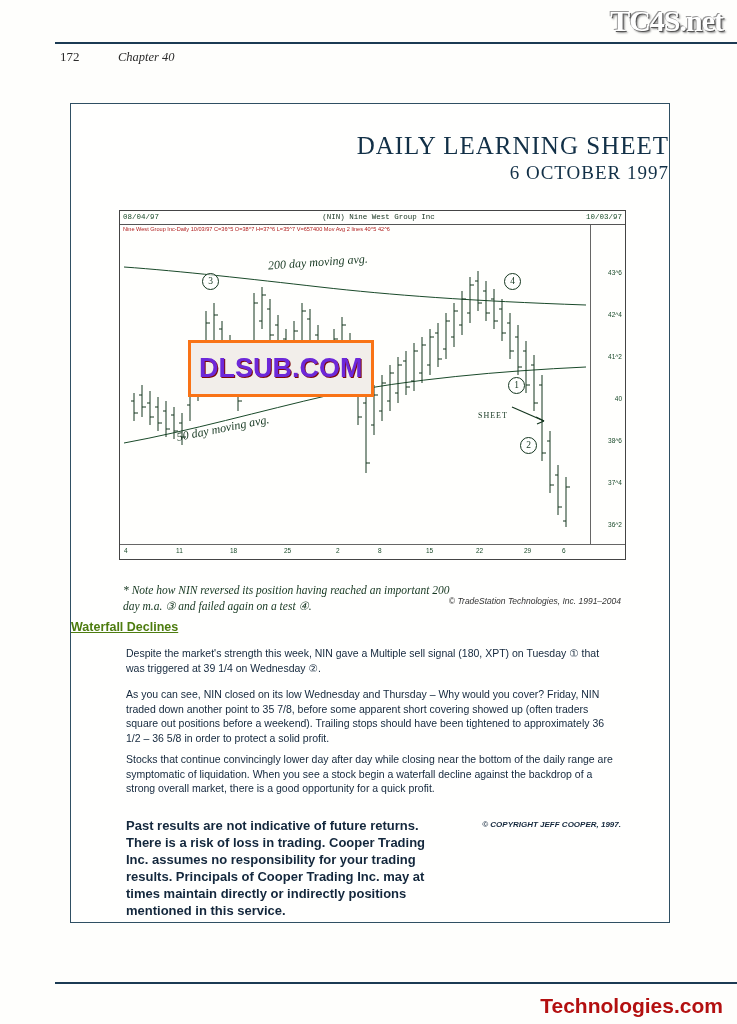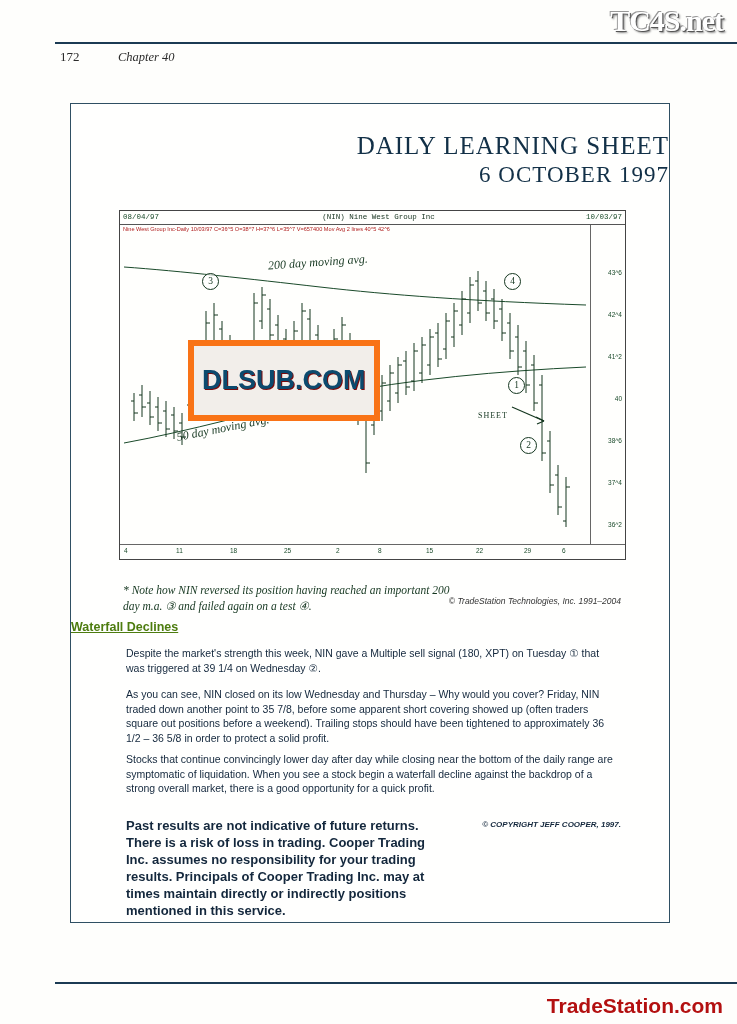--- a/index.html
+++ b/index.html
@@ -17,21 +17,21 @@
   .rule-bottom{position:absolute;left:55px;right:0;bottom:40px;height:2px;background:#1b3a53;}
 
   .folio{position:absolute;left:60px;top:49px;font-size:13px;color:#2b2b2b;}
   .chaptitle{position:absolute;left:118px;top:50px;font-size:12.5px;font-style:italic;color:#2b2b2b;}
 
   
   .sheet{position:absolute;left:70px;top:103px;width:598px;height:818px;border:1.2px solid #2f4f63;background:#fffffe;}
 
   .dls-title{position:absolute;left:0;right:0;top:28px;text-align:right;
     font-family:"Liberation Serif",serif;font-size:25px;letter-spacing:1px;color:#123047;}
-  .dls-title .l2{display:block;margin-top:2px;font-size:23px;}
+  .dls-title .l2{display:block;margin-top:2px;font-size:19px;}
 
   
   .chart{position:absolute;left:48px;top:106px;width:505px;height:348px;border:1px solid #444;background:#fffffd;}
   .chart-hdr{position:relative;height:13px;border-bottom:1px solid #555;font-family:Liberation Mono, monospace;font-size:7.5px;color:#1a4a2a;}
   .chart-hdr .lft{position:absolute;left:3px;top:2px;}
   .chart-hdr .ctr{position:absolute;left:12px;right:0;top:2px;text-align:center;color:#16321f;}
   .chart-hdr .rgt{position:absolute;right:3px;top:2px;}
   .chart-sub{position:absolute;left:3px;top:15px;font-family:"Liberation Sans",sans-serif;font-size:5.6px;color:#b02020;white-space:nowrap;}
   .plot{position:absolute;left:0;right:0;top:14px;bottom:14px;}
   .axis-r{position:absolute;right:0;top:14px;bottom:14px;width:34px;border-left:1px solid #666;}
@@ -53,36 +53,36 @@
   .body{position:absolute;left:55px;width:492px;font-family:"Liberation Sans",sans-serif;font-size:10.5px;line-height:14.5px;color:#13273c;text-align:left;}
   .p1{top:542px;}
   .p2{top:583px;}
   .p3{top:648px;}
 
   .disclaimer{position:absolute;left:55px;top:713px;width:320px;font-family:"Liberation Sans",sans-serif;font-size:13px;line-height:17px;color:#13273c;font-weight:bold;}
   .copyr{position:absolute;right:48px;top:716px;font-family:"Liberation Sans",sans-serif;font-size:8px;font-style:italic;font-weight:bold;color:#13273c;}
 
   
   .stamp{position:absolute;left:188px;top:340px;font-family:"Liberation Sans",sans-serif;font-weight:bold;
-    font-size:27px;color:#0c4a6e;background:#f2eeea;padding:19px 8px;border:6px solid #f97316;
+    font-size:27px;color:#6d28d9;background:#f2eeea;padding:10px 8px;border:3px solid #f97316;
     letter-spacing:0px;text-shadow:1px 1px 0 #7d0a0a;}
 
   svg{display:block;}
   .sellword{position:absolute;font-size:8px;letter-spacing:1px;color:#14361f;font-family:"Liberation Serif",serif;}
 </style>
 </head>
 <body>
 
 <div class="page">
 
   <div class="rule-top"></div>
   <div class="rule-bottom"></div>
 
   <div class="wm-top">TC4S.net</div>
-  <div class="wm-bottom">TradeStation.com</div>
+  <div class="wm-bottom">Technologies.com</div>
 
   <div class="folio">172</div>
   <div class="chaptitle">Chapter 40</div>
 
   <div class="sheet">
 
     <div class="dls-title">
       <span>DAILY LEARNING SHEET</span>
       <span class="l2">6 OCTOBER 1997</span>
     </div>

